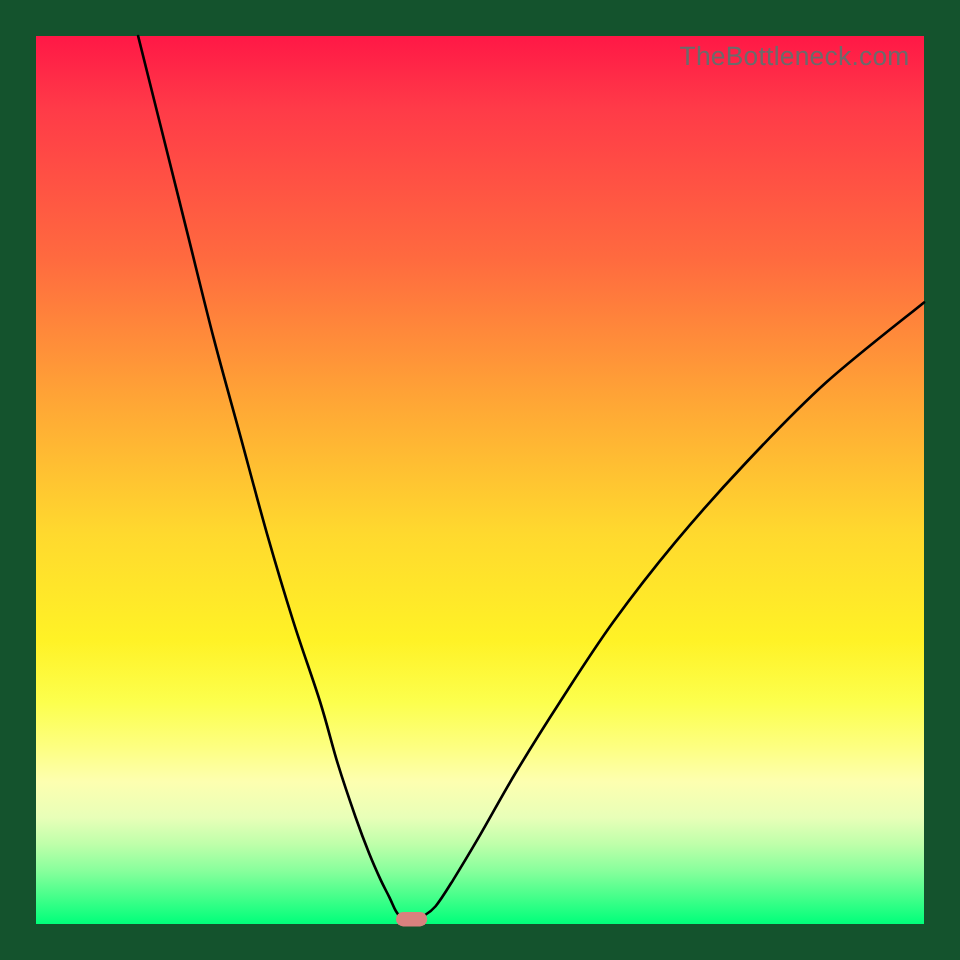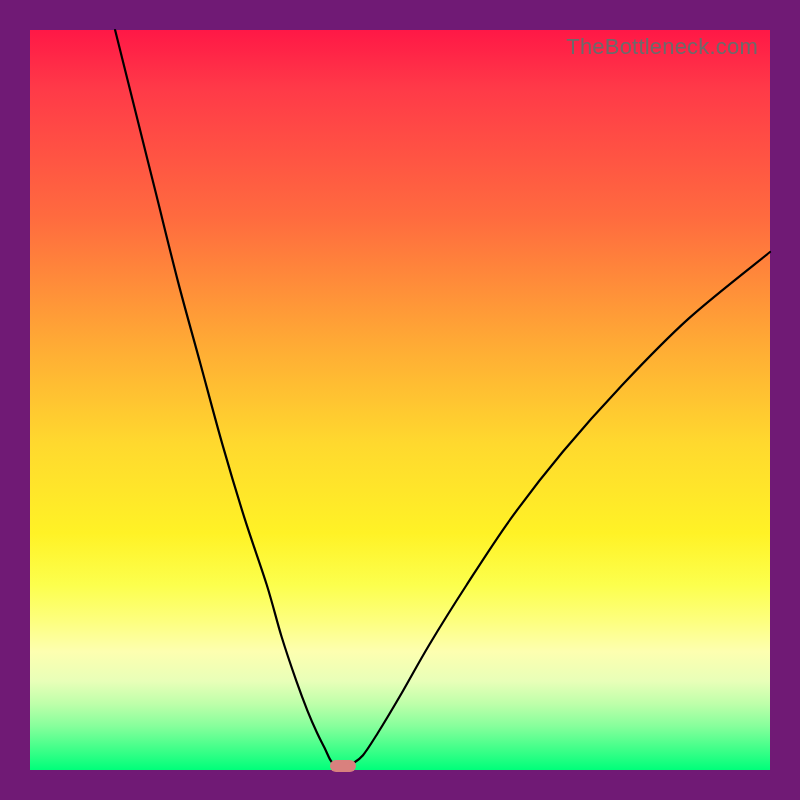--- a/index.html
+++ b/index.html
@@ -8,21 +8,21 @@
     width: 800px;
     height: 800px;
     overflow: hidden;
     background: #000;
     font-family: Arial, Helvetica, sans-serif;
   }
   .frame {
     position: relative;
     width: 800px;
     height: 800px;
-    background: #701a75;
+    background: #14532d;
   }
   .plot {
     position: absolute;
     left: 30px;
     top: 30px;
     width: 740px;
     height: 740px;
     
     background: linear-gradient(
       to bottom,

